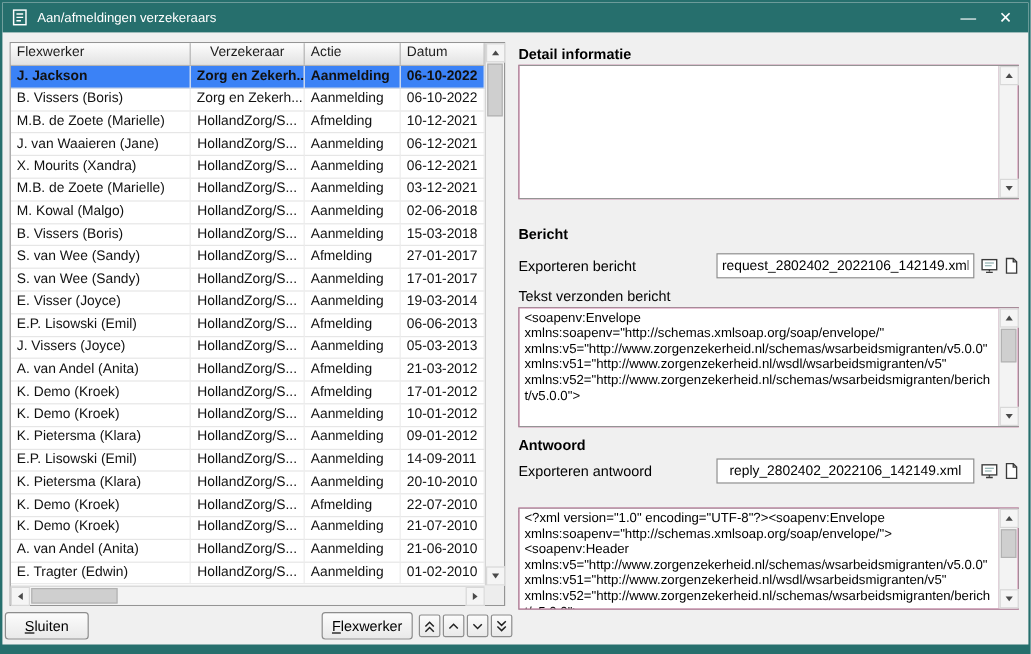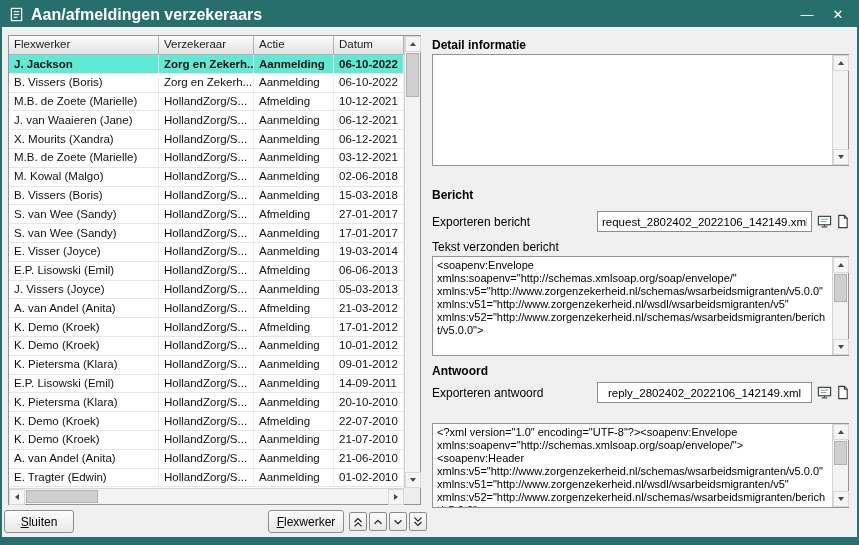--- a/index.html
+++ b/index.html
@@ -3,39 +3,39 @@
 <meta charset="utf-8">
 <style>
   * { margin:0; padding:0; box-sizing:border-box; }
   html,body { width:859px; height:545px; font-family:"Liberation Sans",sans-serif; background:#fff; }
   .window { position:relative; width:859px; height:545px;
             border:2px solid #266f6d; border-bottom:8px solid #266f6d;
             background:#f0f0f0; overflow:hidden; }
   .titlebar { height:25px; background:#266f6d; display:flex; align-items:center;
               padding:0 7px; gap:7px; }
   .titlebar .app-icon { width:15px; height:15px; flex:0 0 auto; }
-  .titlebar .title { color:#fff; font-weight:bold; font-size:16px; }
+  .titlebar .title { color:#fff; font-weight:normal; font-size:11px; }
   .titlebar .spacer { flex:1; }
   .win-btn { color:#fff; width:24px; height:22px; display:flex; align-items:center;
              justify-content:center; font-size:13px; cursor:default; }
   .content { position:relative; width:710px; height:510px; }
 
   
   .table-box { position:absolute; left:6px; top:8px; width:413px; height:470px;
                background:#fff; border:1px solid #949494; }
   .thead { position:absolute; left:0; top:0; right:16px; height:19px; display:flex;
            background:linear-gradient(#fdfdfd,#e2e2e2); border-bottom:1px solid #b3b3b3; }
   .th { font-size:11.5px; color:#1c1c1c; padding:2px 5px; border-right:1px solid #b3b3b3;
         white-space:nowrap; overflow:hidden; }
   .tbody { position:absolute; left:0; top:19px; right:16px; bottom:17px; overflow:hidden; }
   .row { display:flex; height:18.8px; background:#fff; }
-  .row.selected { background:#5eead4; font-weight:bold; }
+  .row.selected { background:#3b82f6; font-weight:bold; }
   .cell { font-size:11.5px; color:#111; padding:2.5px 5px; border-right:1px solid #ececec;
           border-bottom:1px solid #e6e6e6; white-space:nowrap; overflow:hidden; }
-  .c1 { width:150px; } .c2 { width:95px; } .c3 { width:80px; } .c4 { flex:1; }
+  .c1 { width:150px; } .c2 { width:95px;text-align:center; } .c3 { width:80px; } .c4 { flex:1; }
 
   
   .sb-btn { width:16px; height:16px; display:flex; align-items:center; justify-content:center;
             background:#f5f5f5; border:1px solid #d8d8d8; }
   .tri-up   { width:0;height:0;border-left:3.5px solid transparent;border-right:3.5px solid transparent;border-bottom:4.5px solid #4a4a4a; }
   .tri-down { width:0;height:0;border-left:3.5px solid transparent;border-right:3.5px solid transparent;border-top:4.5px solid #4a4a4a; }
   .tri-left { width:0;height:0;border-top:3.5px solid transparent;border-bottom:3.5px solid transparent;border-right:4.5px solid #4a4a4a; }
   .tri-right{ width:0;height:0;border-top:3.5px solid transparent;border-bottom:3.5px solid transparent;border-left:4.5px solid #4a4a4a; }
   .vsb { position:absolute; right:0; top:0; width:16px; background:#f3f3f3; border-left:1px solid #d4d4d4; }
   .vsb .sb-btn.bottom { position:absolute; bottom:0; left:0; }

